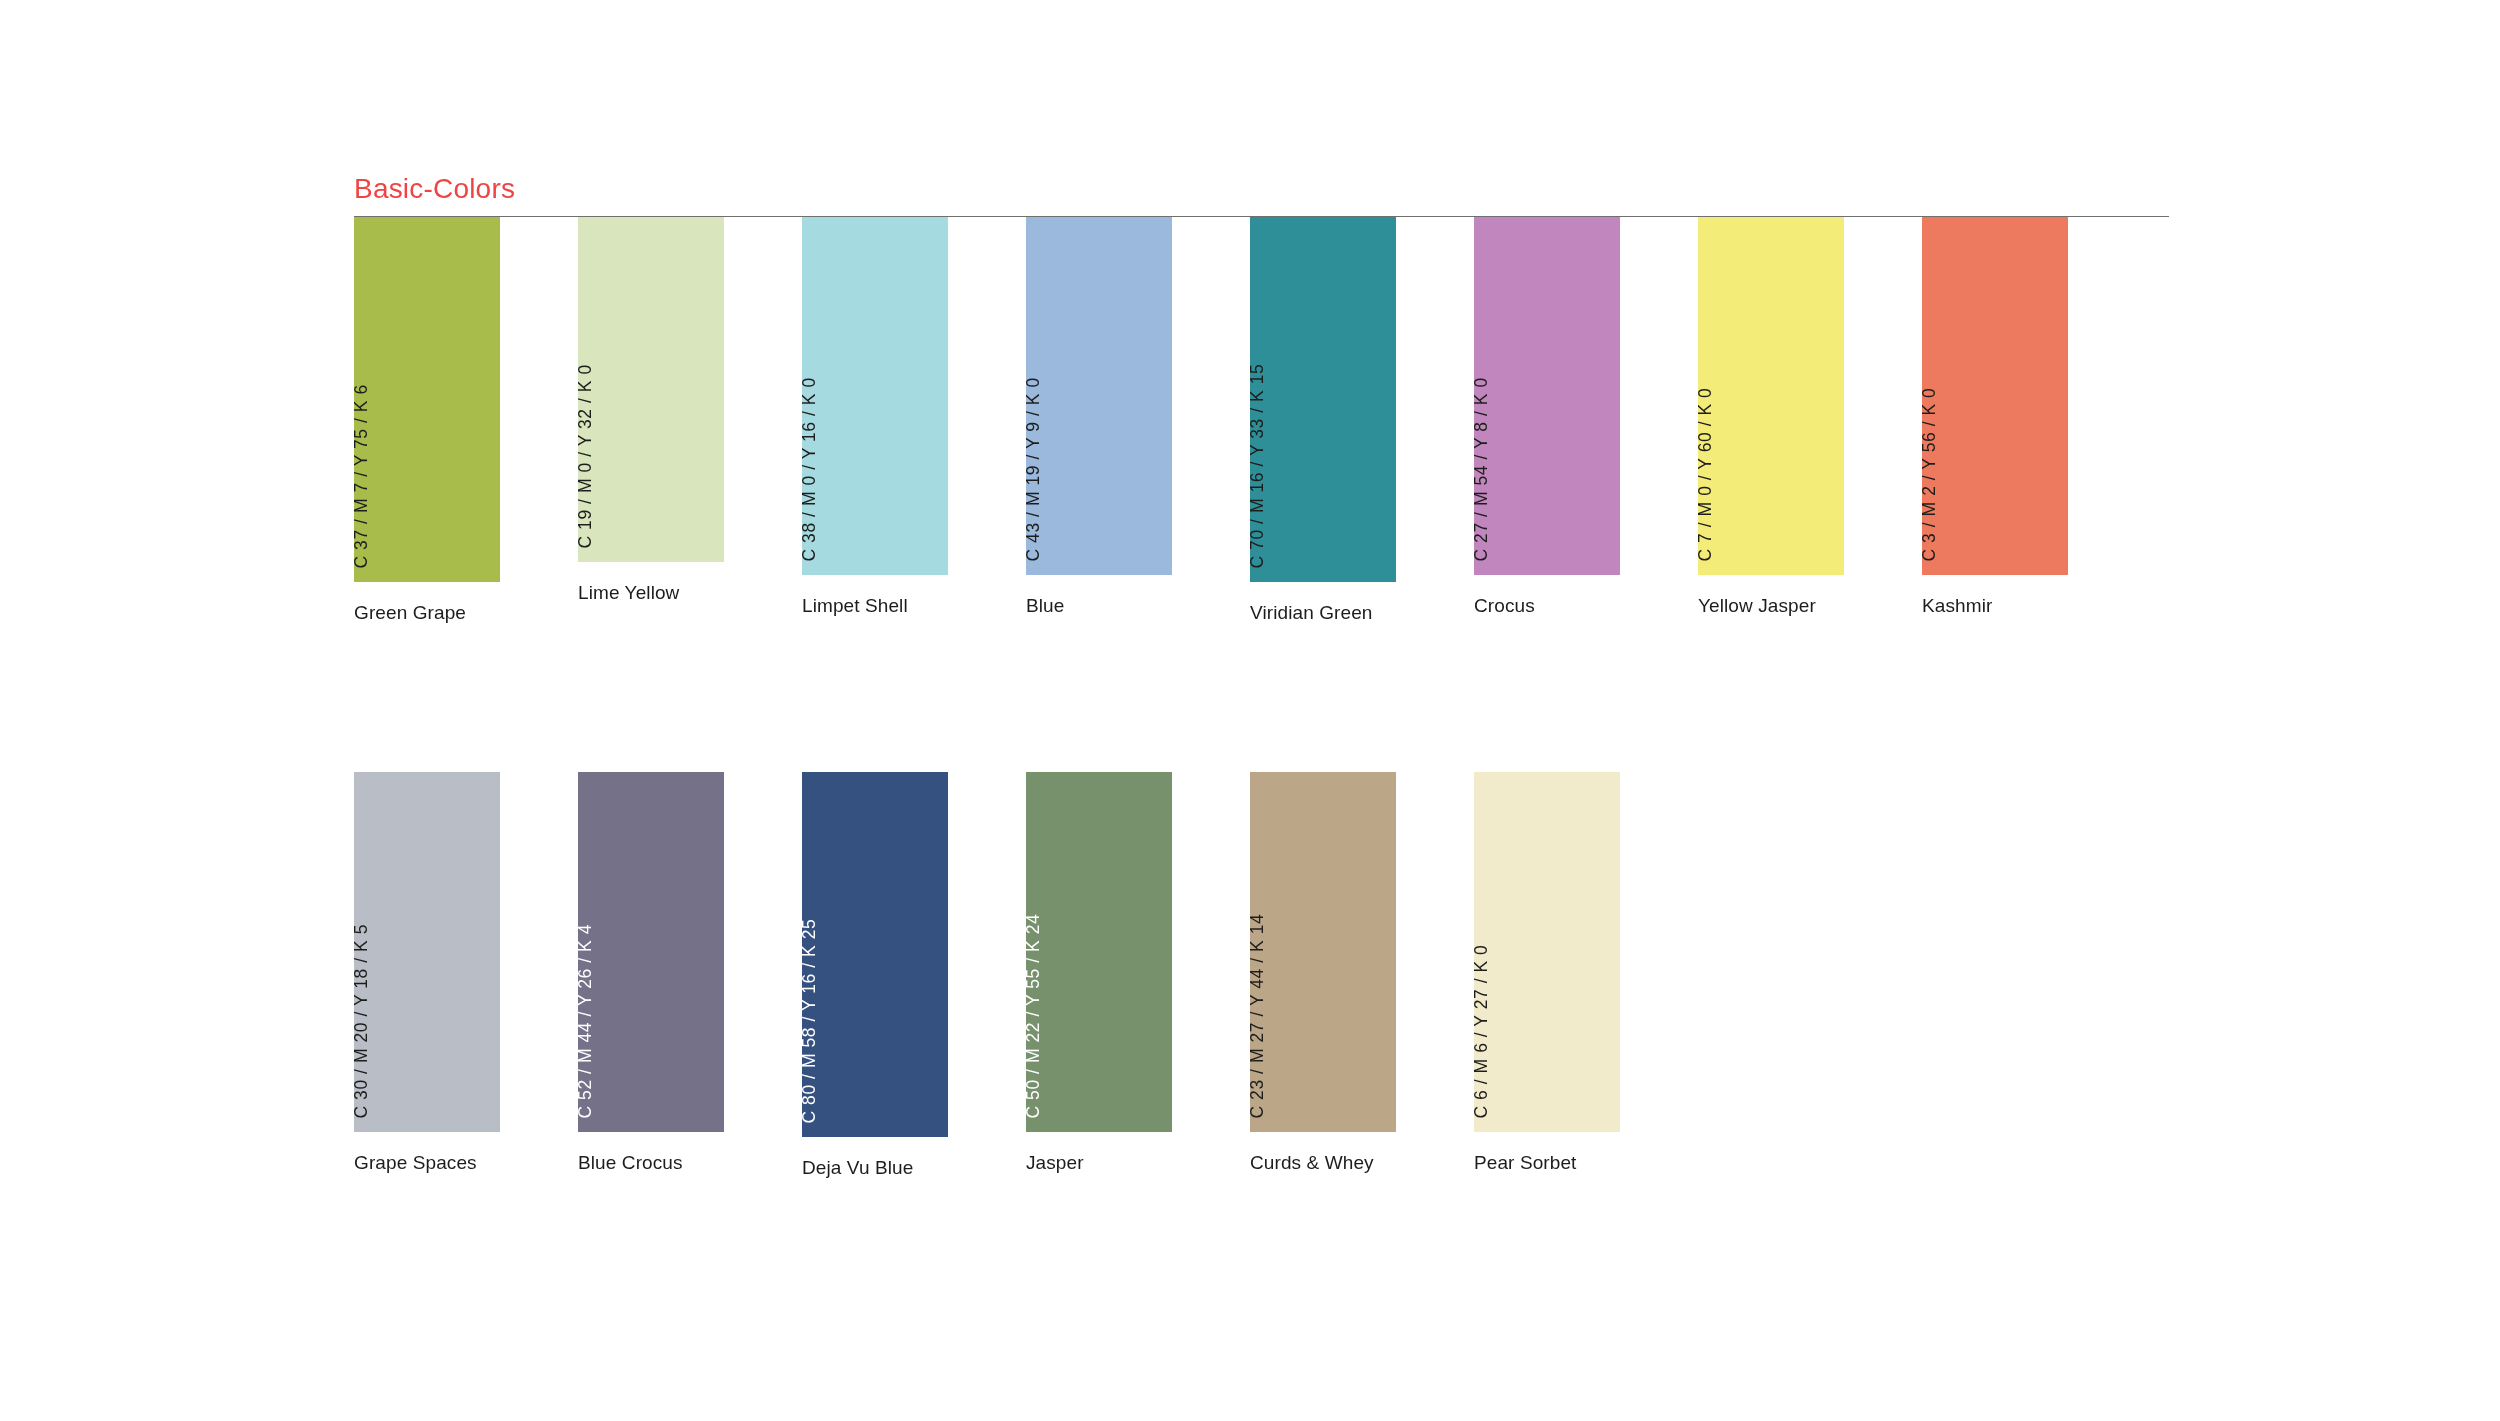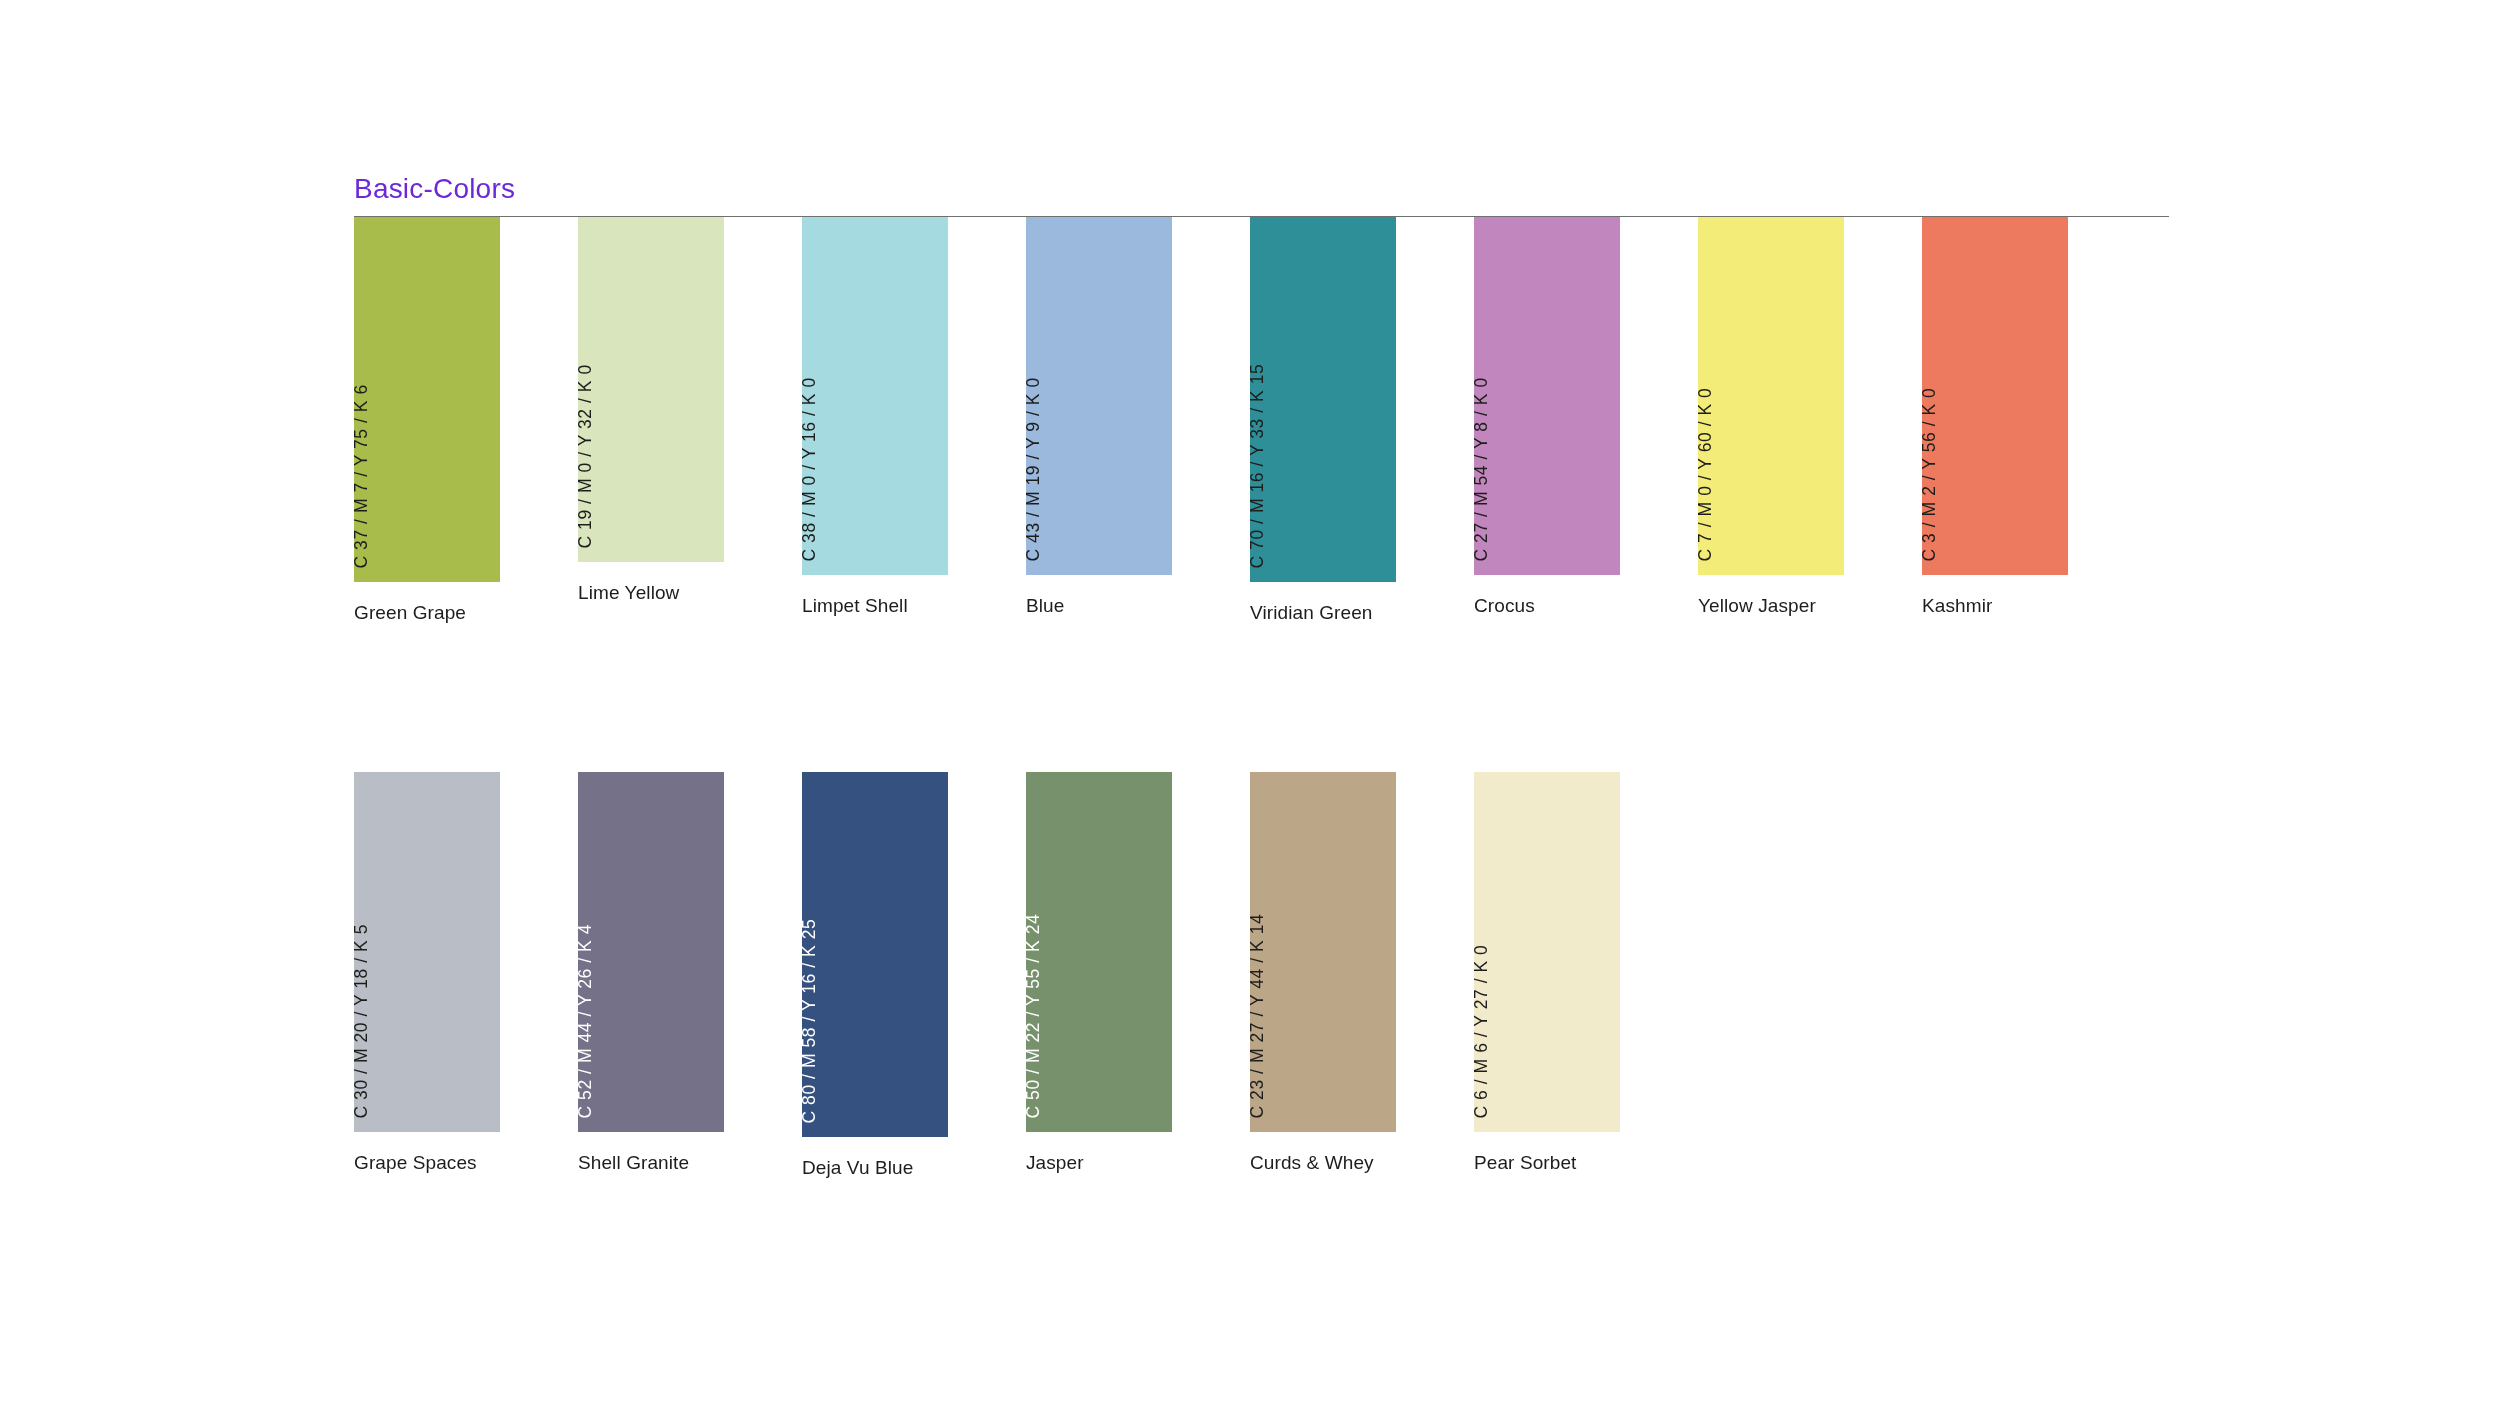--- a/index.html
+++ b/index.html
@@ -30,21 +30,21 @@
   .section-basic  { top: 175px; }
   .section-classic{ top: 772px; }
 
   .section-header {
     position: relative;
   }
   .section-title {
     font-size: 28px;
     font-weight: 400;
     letter-spacing: 0.2px;
-    color: #6d28d9;
+    color: #ef4444;
     line-height: 1;
     padding-bottom: 13px;
     white-space: nowrap;
   }
   .section-rule {
     height: 1px;
     background: #6f6f6e;
     width: 1815px;
   }
   .section-classic .section-rule { width: 1365px; }
@@ -156,21 +156,21 @@
         <div class="swatch-cell" style="left: 0px;">
           <div class="swatch-chip" style="background: rgb(184, 189, 198); height: 360px;">
             <div class="cmyk-anchor" style="color: rgb(29, 29, 27);">C 30 / M 20 / Y 18 / K 5</div>
           </div>
           <div class="swatch-name">Grape Spaces</div>
         </div>
         <div class="swatch-cell" style="left: 224px;">
           <div class="swatch-chip" style="background: rgb(116, 113, 137); height: 360px;">
             <div class="cmyk-anchor" style="color: rgb(255, 255, 255);">C 52 / M 44 / Y 26 / K 4</div>
           </div>
-          <div class="swatch-name">Shell Granite</div>
+          <div class="swatch-name">Blue Crocus</div>
         </div>
         <div class="swatch-cell" style="left: 448px;">
           <div class="swatch-chip" style="background: rgb(53, 81, 128); height: 365px;">
             <div class="cmyk-anchor" style="color: rgb(255, 255, 255);">C 80 / M 58 / Y 16 / K 25</div>
           </div>
           <div class="swatch-name">Deja Vu Blue</div>
         </div>
         <div class="swatch-cell" style="left: 672px;">
           <div class="swatch-chip" style="background: rgb(118, 145, 108); height: 360px;">
             <div class="cmyk-anchor" style="color: rgb(255, 255, 255);">C 50 / M 22 / Y 55 / K 24</div>

